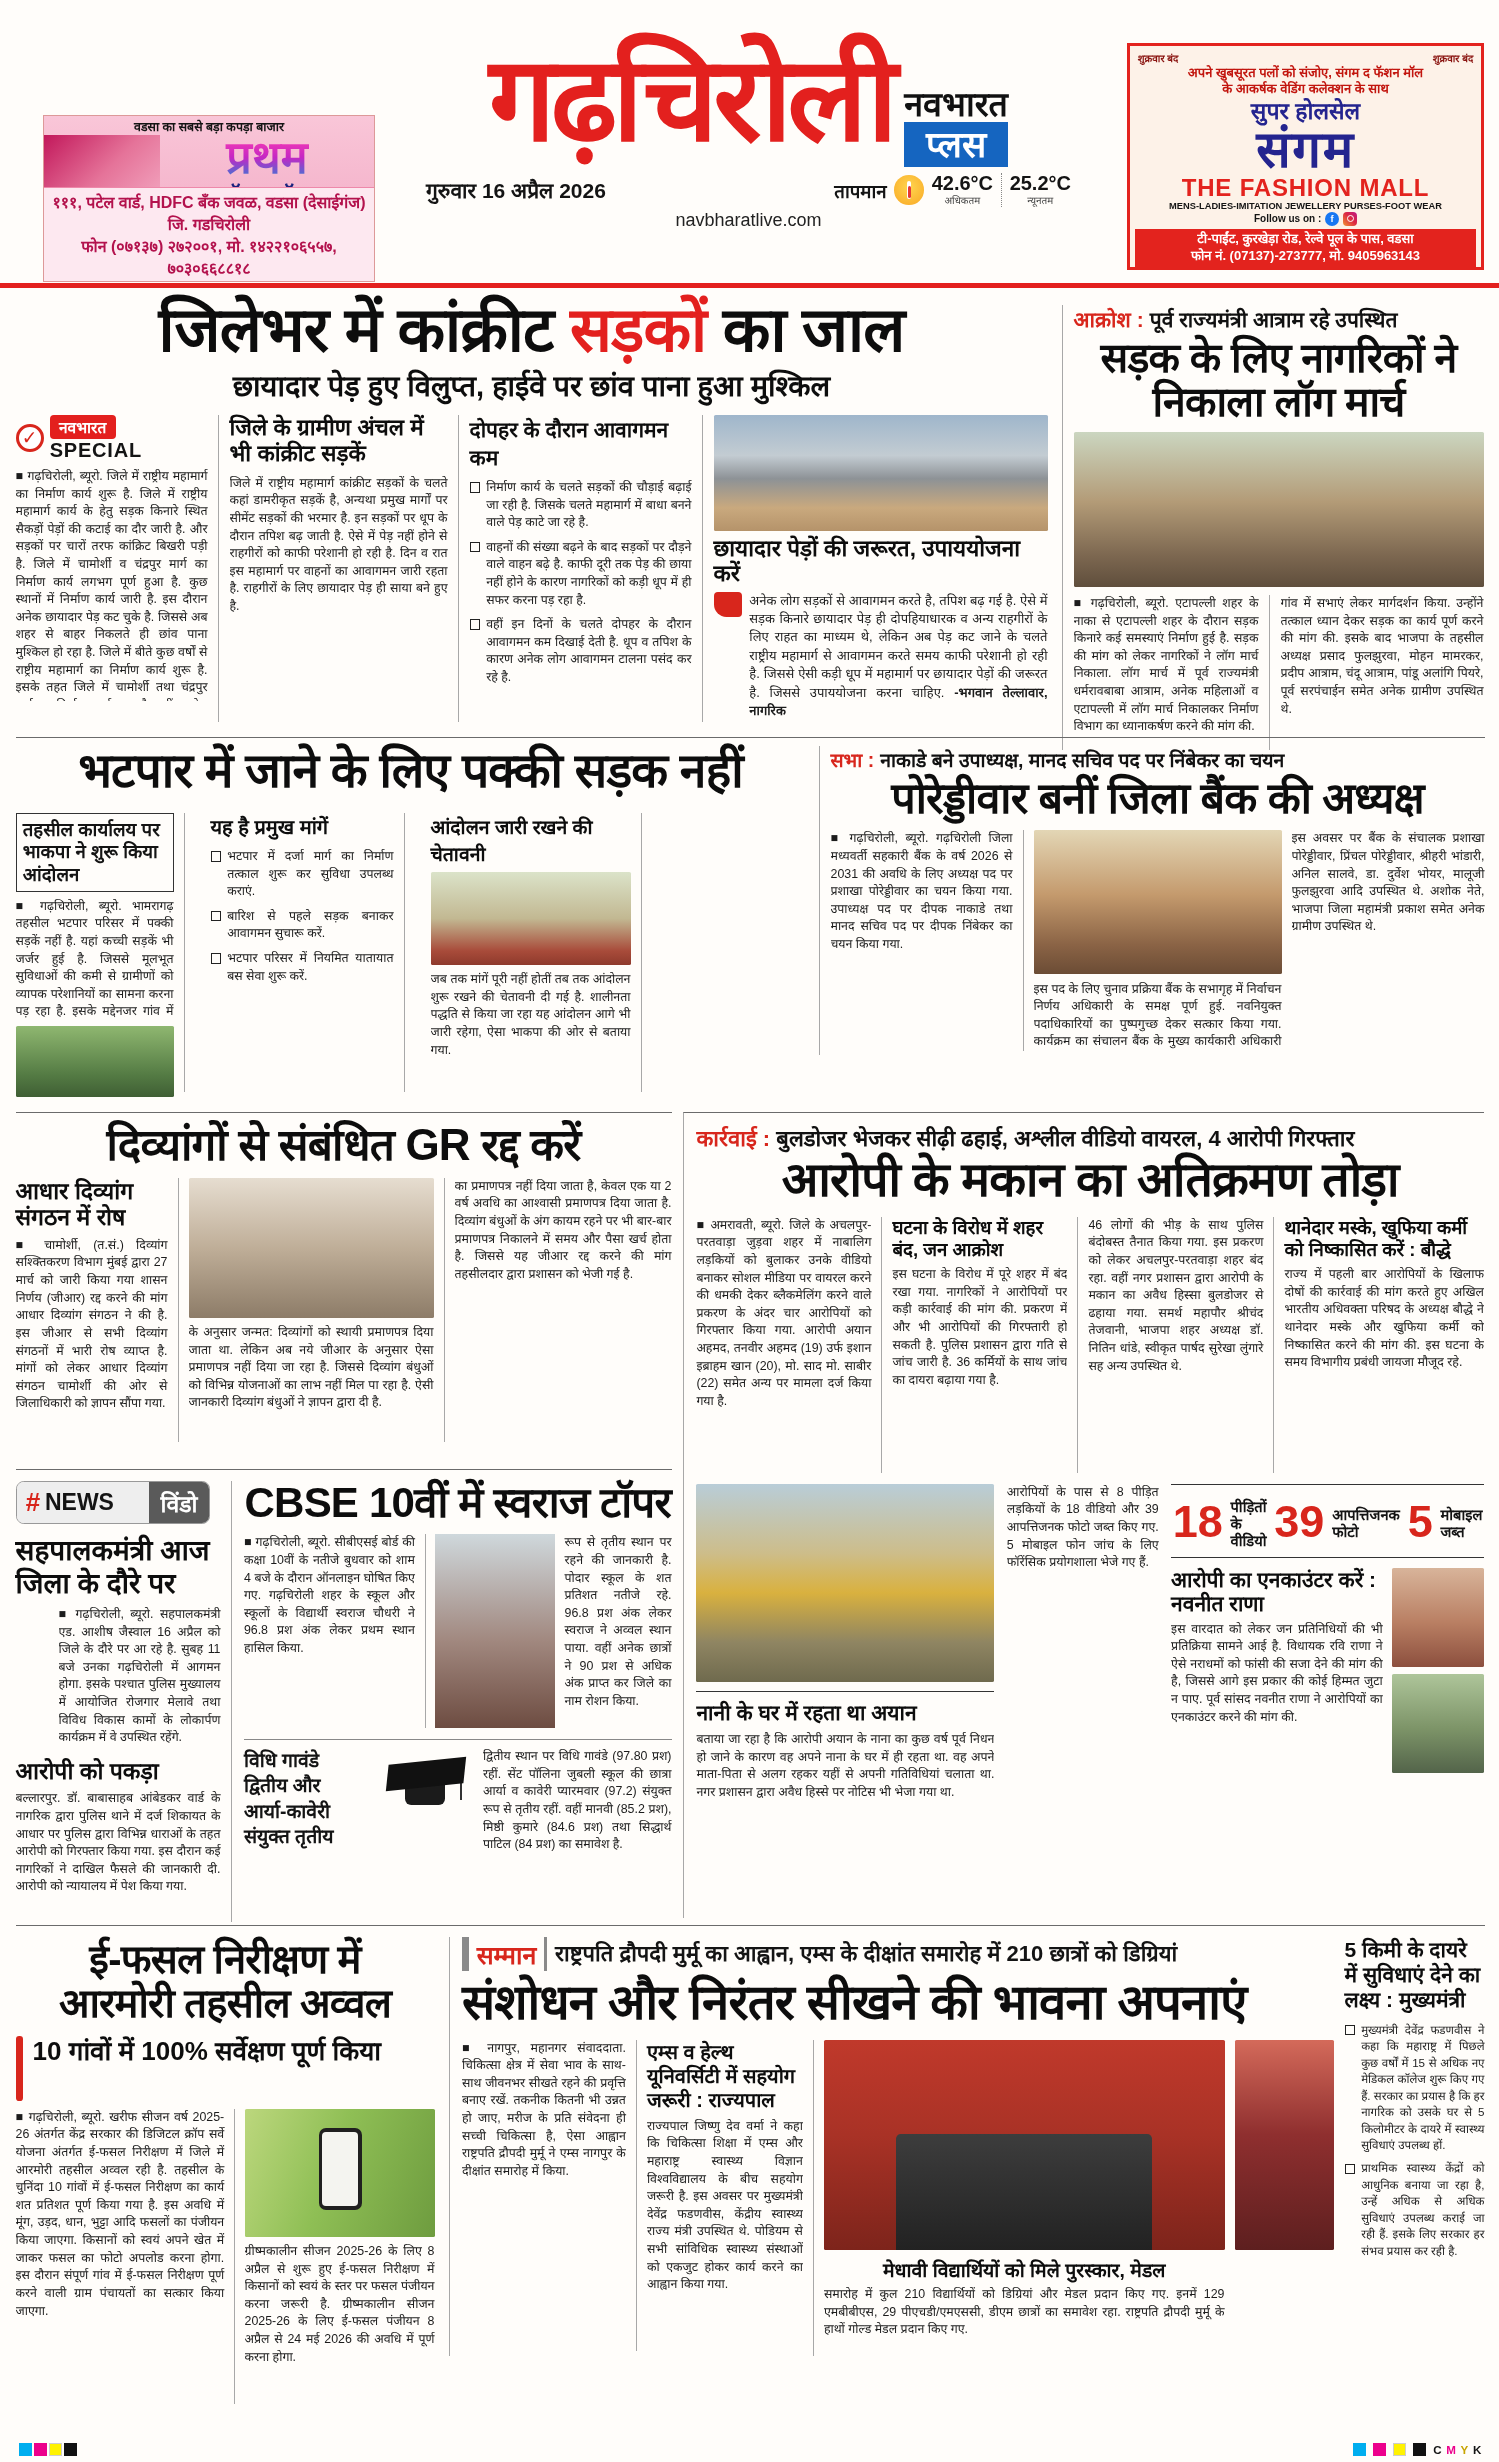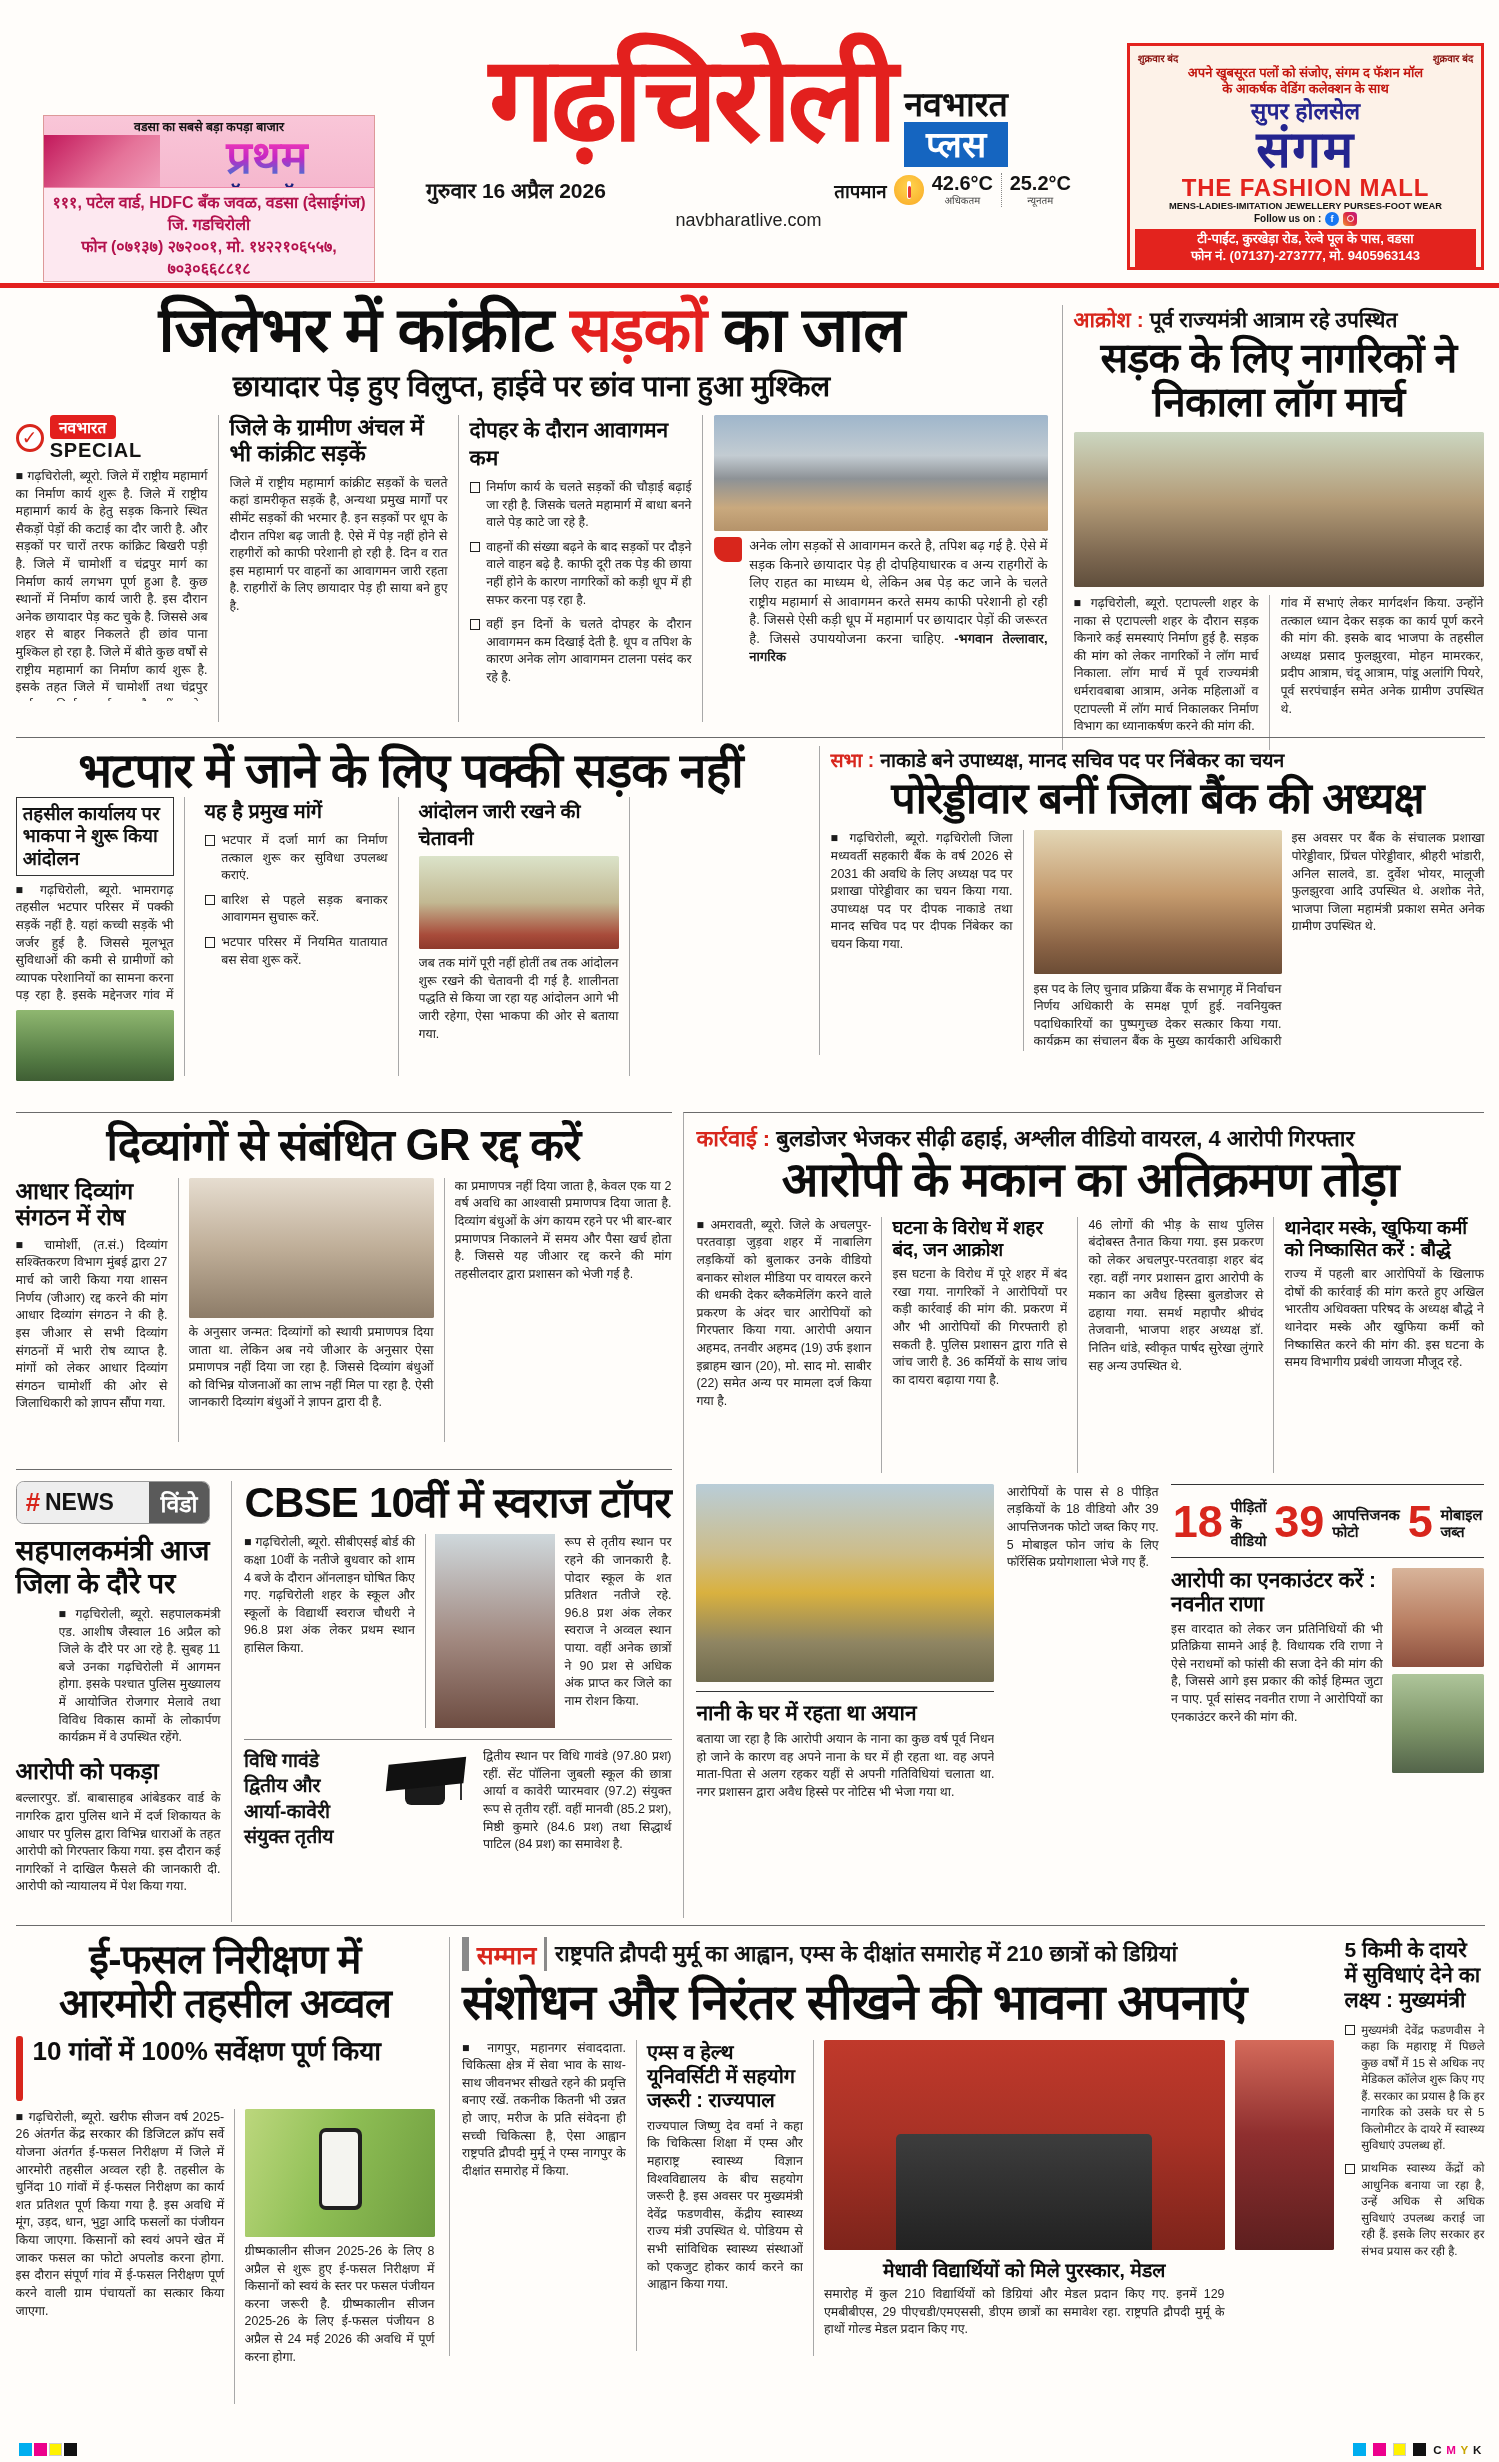--- a/index.html
+++ b/index.html
@@ -135,20 +135,21 @@
         </div>
         <div class="vdiv" style="width:233px;">
           <div class="subhead" style="font-size:21px;margin-bottom:7.8px;">दोपहर के दौरान आवागमन कम</div>
           <div class="sqb bodytxt">निर्माण कार्य के चलते सड़कों की चौड़ाई बढ़ाई जा रही है. जिसके चलते महामार्ग में बाधा बनने वाले पेड़ काटे जा रहे है.</div>
           <div class="sqb bodytxt">वाहनों की संख्या बढ़ने के बाद सड़कों पर दौड़ने वाले वाहन बढ़े है. काफी दूरी तक पेड़ की छाया नहीं होने के कारण नागरिकों को कड़ी धूप में ही सफर करना पड़ रहा है.</div>
           <div class="sqb bodytxt">वहीं इन दिनों के चलते दोपहर के दौरान आवागमन कम दिखाई देती है. धूप व तपिश के कारण अनेक लोग आवागमन टालना पसंद कर रहे है.</div>
         </div>
         <div style="flex:1;">
           <div class="photo" style="height:116px;background:linear-gradient(180deg,#9fb6cb 0%,#c3ccd2 35%,#8d9296 55%,#c9a97e 80%,#b5936a 100%);"></div>
           <div style="margin-top:6.2px;">
+            <div class="subhead" style="font-size:22.5px;line-height:1.1;">छायादार पेड़ों की जरूरत, उपाययोजना करें</div>
             <div style="display:flex;gap:7.8px;margin-top:4.7px;">
               <div class="qmark"></div>
               <div class="bodytxt" style="font-size:13px;"><span>अनेक लोग सड़कों से आवागमन करते है, तपिश बढ़ गई है. ऐसे में सड़क किनारे छायादार पेड़ ही दोपहियाधारक व अन्य राहगीरों के लिए राहत का माध्यम थे, लेकिन अब पेड़ कट जाने के चलते राष्ट्रीय महामार्ग से आवागमन करते समय काफी परेशानी हो रही है. जिससे ऐसी कड़ी धूप में महामार्ग पर छायादार पेड़ों की जरूरत है. जिससे उपाययोजना करना चाहिए.</span> <b>-भगवान तेल्लावार, नागरिक</b></div>
             </div>
           </div>
         </div>
       </div>
     </div>
 
     <div class="abs" style="left:1046px;top:7.8px;width:422px;border-left:0.8px solid #a8a8a8;padding-left:11px;">
@@ -158,21 +159,21 @@
       <div style="display:flex;gap:11px;margin-top:7.8px;">
         <div class="vdiv bodytxt" style="width:196px;height:155px;">■ गढ़चिरोली, ब्यूरो. एटापल्ली शहर के नाका से एटापल्ली शहर के दौरान सड़क किनारे कई समस्याएं निर्माण हुई है. सड़क की मांग को लेकर नागरिकों ने लॉग मार्च निकाला. लॉग मार्च में पूर्व राज्यमंत्री धर्मरावबाबा आत्राम, अनेक महिलाओं व एटापल्ली में लॉग मार्च निकालकर निर्माण विभाग का ध्यानाकर्षण करने की मांग की.</div>
         <div class="bodytxt" style="flex:1;height:155px;">गांव में सभाएं लेकर मार्गदर्शन किया. उन्होंने तत्काल ध्यान देकर सड़क का कार्य पूर्ण करने की मांग की. इसके बाद भाजपा के तहसील अध्यक्ष प्रसाद फुलझुरवा, मोहन मामरकर, प्रदीप आत्राम, चंदू आत्राम, पांडू अलांगि पियरे, पूर्व सरपंचाईन समेत अनेक ग्रामीण उपस्थित थे.</div>
       </div>
     </div>
   </div>
 
   <div class="abs band" style="left:15.5px;top:737px;width:1469px;height:371px;padding-top:7.8px;">
     <div class="abs" style="left:0;top:7.8px;width:790px;">
       <div class="hl center" style="font-size:48px;line-height:1.05;">भटपार में जाने के लिए पक्की सड़क नहीं</div>
-      <div style="display:flex;gap:20px;margin-top:1px;height:279px;">
+      <div style="display:flex;gap:26px;margin-top:17px;height:279px;">
         <div class="vdiv" style="width:169px;">
           <div style="border:1.6px solid #333;padding:4.7px 6.2px;font-weight:bold;font-size:18.6px;line-height:1.2;">तहसील कार्यालय पर भाकपा ने शुरू किया आंदोलन</div>
           <div class="bodytxt" style="margin-top:6.2px;height:124px;">■ गढ़चिरोली, ब्यूरो. भामरागढ़ तहसील भटपार परिसर में पक्की सड़कें नहीं है. यहां कच्ची सड़कें भी जर्जर हुई है. जिससे मूलभूत सुविधाओं की कमी से ग्रामीणों को व्यापक परेशानियों का सामना करना पड़ रहा है. इसके मद्देनजर गांव में पक्की सड़क निर्माण तथा सुविधाएं उपलब्ध कराने की मांग भाकपा ने की है.</div>
           <div class="photo" style="height:71px;margin-top:4.7px;background:linear-gradient(180deg,#8fb770,#537a43 70%,#3f5e34);"></div>
         </div>
         <div class="vdiv" style="width:194px;">
           <div class="subhead" style="font-size:20px;margin-bottom:7.8px;">यह है प्रमुख मांगें</div>
           <div class="sqb bodytxt">भटपार में दर्जा मार्ग का निर्माण तत्काल शुरू कर सुविधा उपलब्ध कराएं.</div>
           <div class="sqb bodytxt">बारिश से पहले सड़क बनाकर आवागमन सुचारू करें.</div>
           <div class="sqb bodytxt">भटपार परिसर में नियमित यातायात बस सेवा शुरू करें.</div>

